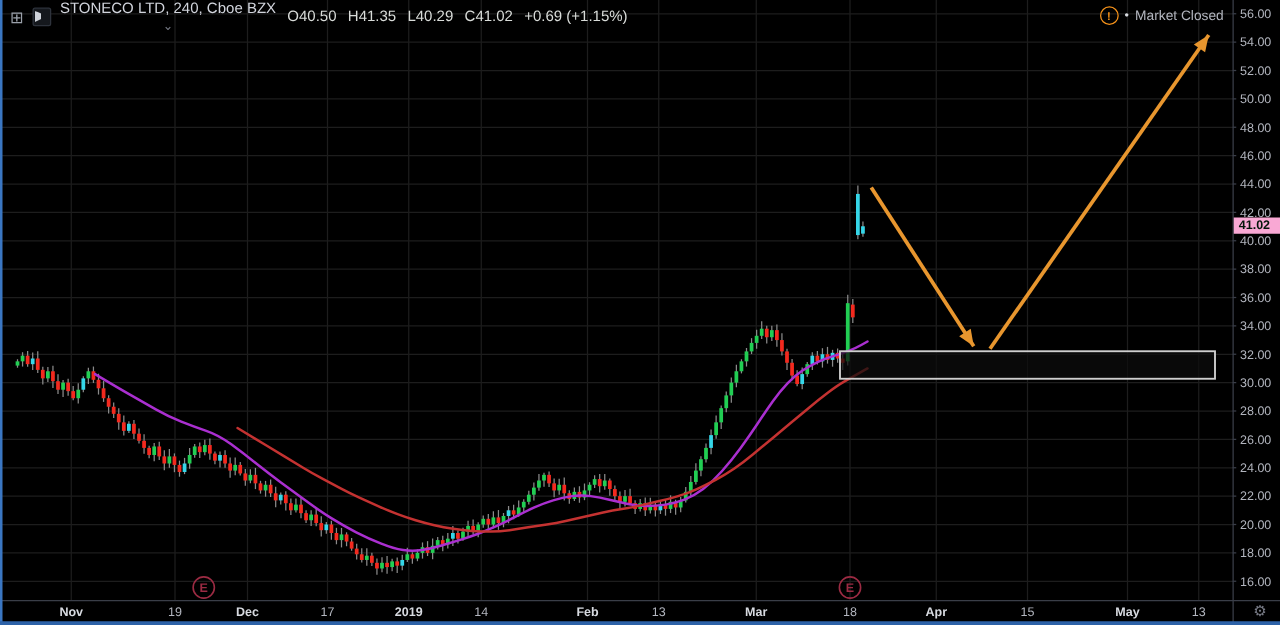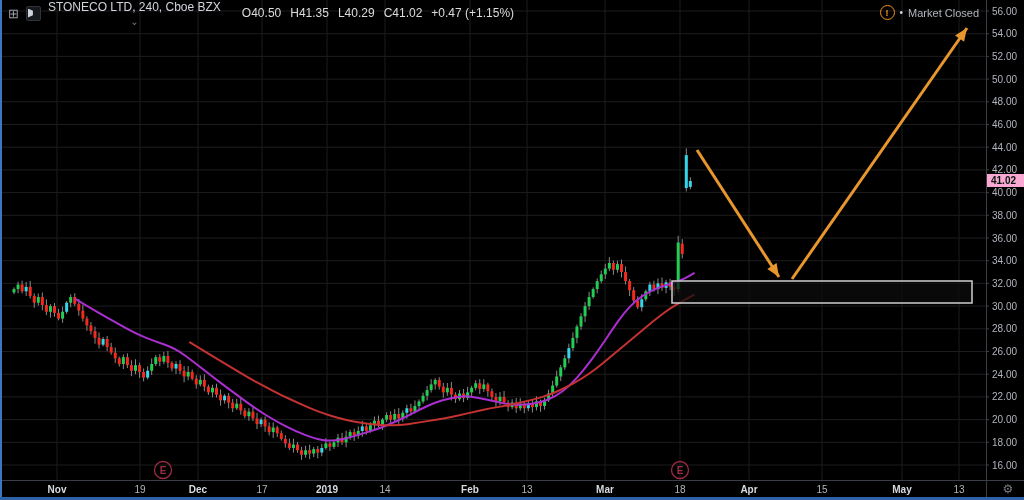--- a/index.html
+++ b/index.html
@@ -9,21 +9,21 @@
   
   #header{position:absolute;left:8px;top:3px;height:20px;display:flex;align-items:center;
           gap:7px;z-index:5;color:#d1d4dc;font-size:12px;}
   .hdr-icon{color:#9aa0aa;font-size:13px;line-height:13px;}
   #logo{width:13px;height:13px;background:#15181d;border:1px solid #2e333c;border-radius:2px;
         position:relative;overflow:hidden;}
   #logo::after{content:"";position:absolute;left:1px;top:2px;width:5px;height:9px;
         background:#cfd3da;clip-path:polygon(0 0,100% 25%,100% 75%,0 100%);}
   #symbol-btn{display:flex;align-items:center;gap:4px;cursor:pointer;flex-direction:column;}
   #symbol-caret{color:#787b86;font-size:10px;margin-top:-2px;}
-  #ohlc{display:flex;gap:9px;margin-left:14px;color:#d9dcd9;font-size:12px;}
+  #ohlc{display:flex;gap:9px;margin-left:2px;color:#d9dcd9;font-size:12px;}
   
   #market-status{position:absolute;right:45px;top:5px;display:flex;align-items:center;gap:5px;
         z-index:6;color:#b2b5be;font-size:11px;}
   #warn-icon{width:13px;height:13px;border:1.5px solid #f7931a;border-radius:50%;color:#f7931a;
         font-size:9px;font-weight:bold;display:flex;align-items:center;justify-content:center;}
   #status-dot{color:#d8dbe0;font-size:10px;}
   
   #demand-label{position:absolute;left:672px;top:281px;width:300px;height:22px;z-index:4;
         display:flex;align-items:center;justify-content:center;color:#fff;
         font-size:15px;font-weight:600;font-family:"DejaVu Sans",sans-serif;letter-spacing:.3px;}
@@ -492,21 +492,21 @@
     <span id="logo"></span>
     <span id="symbol-btn">
       <span>STONECO LTD, 240, Cboe BZX</span>
       <span id="symbol-caret">⌄</span>
     </span>
     <span id="ohlc">
       <span>O40.50</span>
       <span>H41.35</span>
       <span>L40.29</span>
       <span>C41.02</span>
-      <span>+0.47 (+1.15%)</span>
+      <span>+0.69 (+1.15%)</span>
     </span>
   </div>
 
   <div id="market-status">
     <span id="warn-icon">!</span>
     <span id="status-dot">•</span>
     <span>Market Closed</span>
   </div>
 
 

